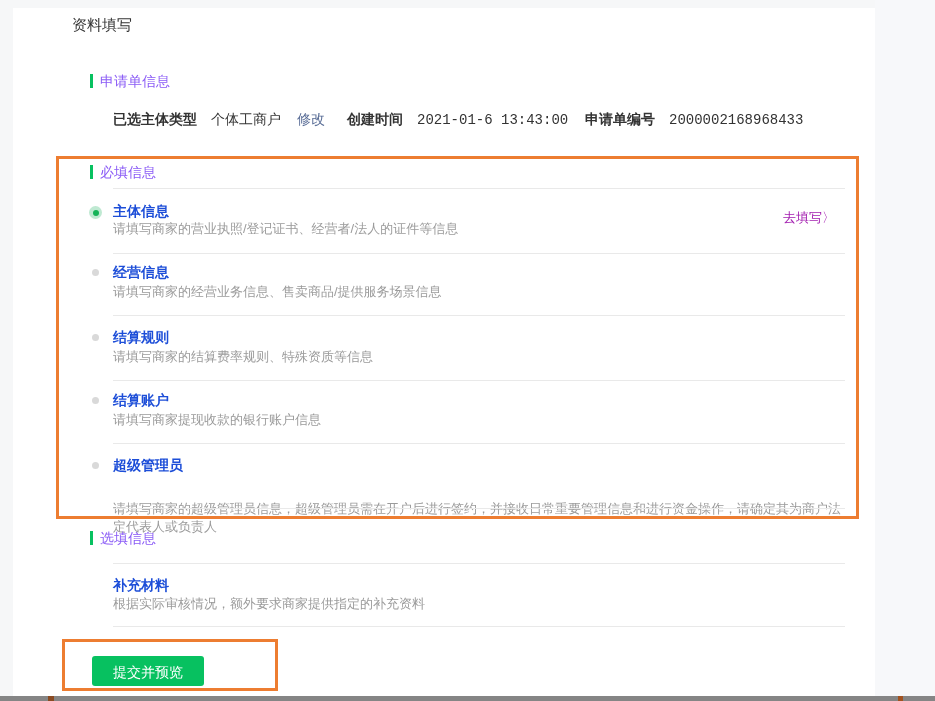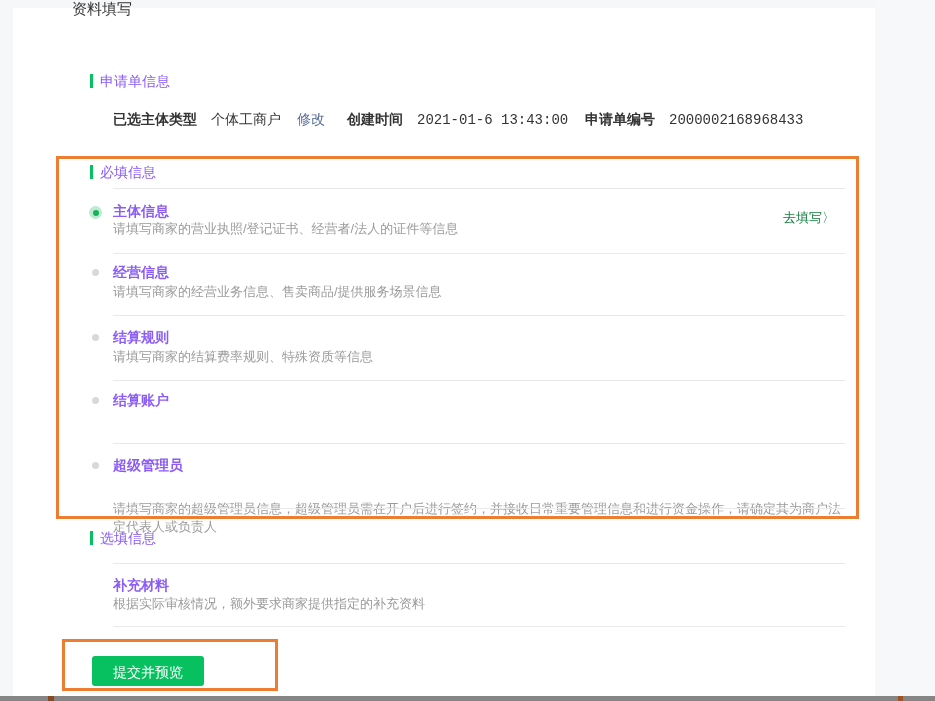--- a/index.html
+++ b/index.html
@@ -6,31 +6,31 @@
   body{
     width:935px;height:701px;overflow:hidden;
     background:#f3f4f5;
     font-family:"Liberation Sans","DejaVu Sans",sans-serif;
     color:#333;font-size:14px;
   }
   #frame{position:relative;width:935px;height:701px;background:#f6f7f8;}
   .abs{position:absolute;}
   #page{left:13px;top:8px;width:862px;height:688px;background:#ffffff;}
   #right-gray{left:875px;top:0;width:60px;height:696px;background:#f7f8fa;}
-  .page-title{left:72px;top:0;font-size:15px;color:#333;}
+  .page-title{left:72px;top:16px;font-size:15px;color:#333;}
   .sec-header{height:20px;line-height:20px;font-size:14px;color:#8b5cf6;}
   .sec-bar{width:3px;height:14px;background:#07c160;}
   .info-row{height:20px;line-height:20px;font-size:14px;color:#333;white-space:nowrap;}
   .info-label{color:#333;margin-right:14px;font-weight:bold;}
   .info-value{color:#333;font-family:Liberation Mono, monospace;}
   .link-blue{color:#576b95;margin-left:16px;cursor:pointer;}
   .divider{height:1px;background:#e9e9e9;width:732px;left:113px;}
-  .item-title{font-size:14px;font-weight:bold;color:#8b5cf6;line-height:20px;}
+  .item-title{font-size:14px;font-weight:bold;color:#1d4ed8;line-height:20px;}
   .item-desc{font-size:13px;color:#9b9b9b;line-height:18px;}
-  .go-link{font-size:13px;color:#15803d;line-height:18px;cursor:pointer;white-space:nowrap;text-align:center;}
+  .go-link{font-size:13px;color:#a21caf;line-height:18px;cursor:pointer;white-space:nowrap;text-align:center;}
   .radio-outer{width:13px;height:13px;border-radius:50%;background:#bfe9d2;}
   .radio-inner{position:absolute;left:3.5px;top:3.5px;width:6px;height:6px;border-radius:50%;background:#15b358;}
   .radio-off{width:7px;height:7px;border-radius:50%;background:#d9d9d9;}
   .hl-box{border:3px solid #ed7d31;box-sizing:border-box;background:transparent;pointer-events:none;}
   .submit-btn{
     left:92px;top:656px;width:112px;height:30px;
     background:#07c160;color:#ffffff;border:none;border-radius:3px;
     font-size:14px;font-family:inherit;cursor:pointer;line-height:30px;text-align:center;
   }
   #bottom-bar{left:0;top:696px;width:935px;height:5px;background:#858585;}
@@ -82,20 +82,21 @@
   <div class="abs divider" style="top:315px;"></div>
 
   <div class="abs radio-off" style="left:92px;top:334px;"></div>
   <div class="abs item-title" style="left:113px;top:327px;">结算规则</div>
   <div class="abs item-desc" style="left:113px;top:348px;">请填写商家的结算费率规则、特殊资质等信息</div>
 
   <div class="abs divider" style="top:380px;"></div>
 
   <div class="abs radio-off" style="left:92px;top:397px;"></div>
   <div class="abs item-title" style="left:113px;top:390px;">结算账户</div>
+  <div class="abs item-desc" style="left:113px;top:411px;">请填写商家提现收款的银行账户信息</div>
 
   <div class="abs divider" style="top:443px;"></div>
 
   <div class="abs radio-off" style="left:92px;top:462px;"></div>
   <div class="abs item-title" style="left:113px;top:455px;">超级管理员</div>
   <div class="abs item-desc" style="left:113px;top:500px;width:732px;">请填写商家的超级管理员信息，超级管理员需在开户后进行签约，并接收日常重要管理信息和进行资金操作，请确定其为商户法定代表人或负责人</div>
 
   <div class="abs divider" style="top:508px;"></div>
 
   <div class="abs hl-box" style="left:56px;top:156px;width:803px;height:363px;"></div>

